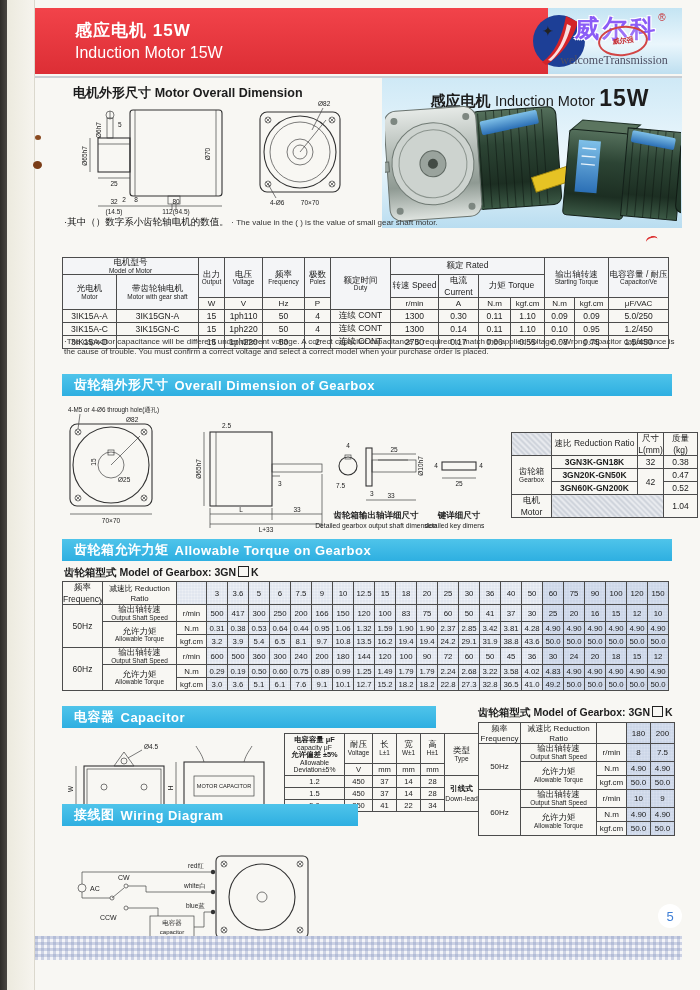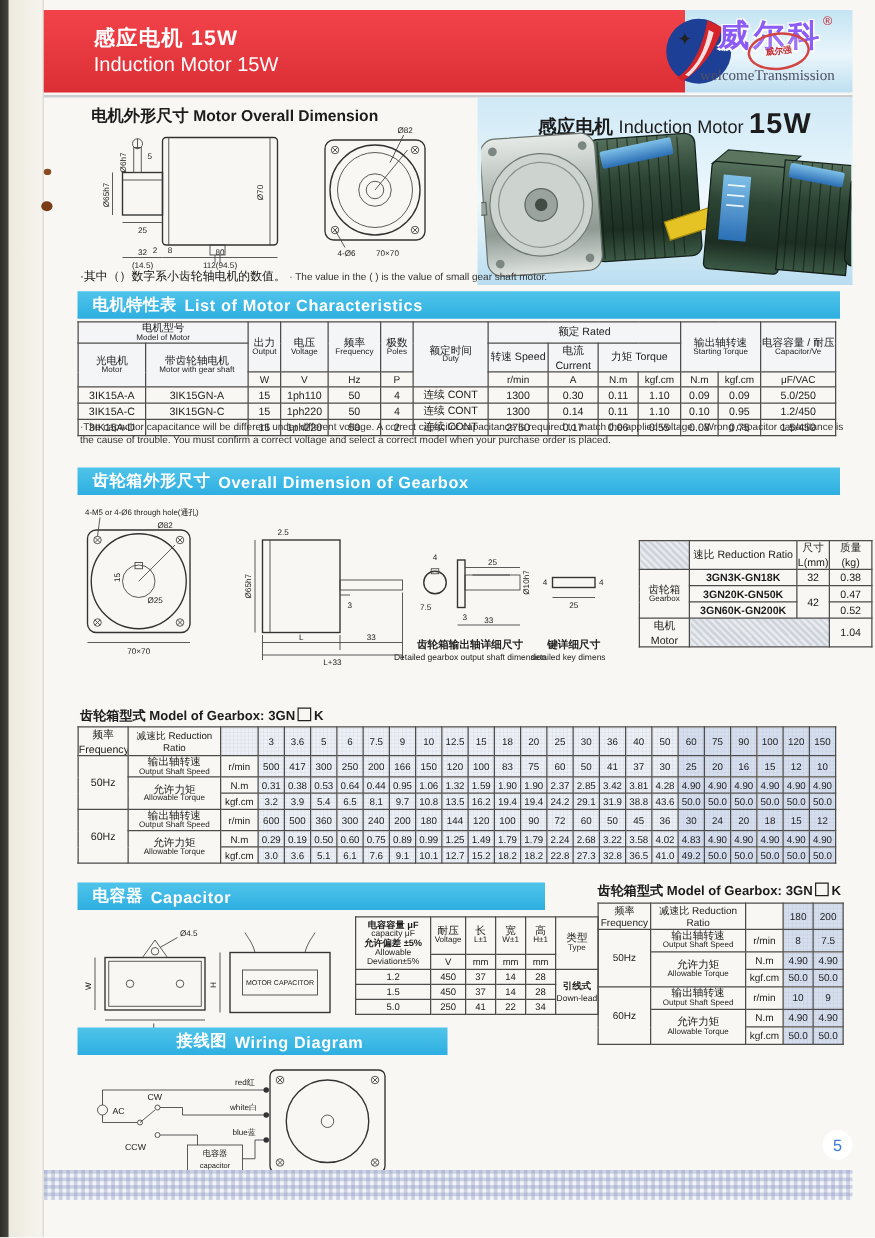--- a/index.html
+++ b/index.html
@@ -268,24 +268,20 @@
     <line x1="20" y1="88" x2="28" y2="102" class="dline"></line>
     <text x="22" y="109" font-size="6.5">4-Ø6</text>
     <text x="62" y="109" font-size="6.5" text-anchor="middle">70×70</text>
   </svg>
 
   <div class="abs note" style="left:64px;top:216px;width:600px;">
     <span>·其中（）数字系小齿轮轴电机的数值。</span>
     <span class="en">· The value in the ( ) is the value of small gear shaft motor.</span>
   </div>
 
-  <div class="abs bar" style="left:62px;top:233px;width:598px;height:22px;">
-    <span>电机特性表</span>
-    <span class="en">List of Motor Characteristics</span>
-  </div>
   <table class="abs tbl" id="char-table" style="left:62px;top:257px;width:606px;">
     <colgroup>
       <col style="width:54px">
         <col style="width:82px">
         <col style="width:26px">
         <col style="width:38px">
       <col style="width:42px">
         <col style="width:26px">
         <col style="width:60px">
         <col style="width:48px">
@@ -546,20 +542,24 @@
       <td>0.52</td>
     </tr>
     <tr>
       <th>电机 Motor</th>
       <td colspan="2" class="hatch"></td>
       <td>1.04</td>
     </tr>
   </tbody>
     </table>
 
+  <div class="abs bar" style="left:62px;top:539px;width:598px;height:22px;">
+    <span>齿轮箱允许力矩</span>
+    <span class="en">Allowable Torque on Gearbox</span>
+  </div>
   <div class="abs model-label" style="left:64px;top:566px;">
     <span>齿轮箱型式 Model of Gearbox: 3GN</span><span class="box"></span><span>K</span>
   </div>
   <table class="abs tbl" id="torque-table" style="left:62px;top:581px;width:606px;">
     <colgroup>
       <col style="width:40px">
         <col style="width:74px">
         <col style="width:30px">
       <col span="22" style="width:21px">
     </colgroup>
@@ -945,21 +945,21 @@
           <td class="num hi">4.90</td>
         </tr>
     <tr id="tqe-1-kgfcm">
       <td>kgf.cm</td>
     <td class="num hi">50.0</td>
           <td class="num hi">50.0</td>
         </tr>
   </tbody>
     </table>
 
-  <div class="abs bar" style="left:62px;top:822px;width:284px;height:22px;justify-content:center;">
+  <div class="abs bar" style="left:62px;top:804px;width:284px;height:22px;">
     <span>接线图</span>
     <span class="en">Wiring Diagram</span>
   </div>
   <svg class="abs" style="left:66px;top:850px;" width="300" height="100" viewBox="0 0 300 100">
     <circle cx="16" cy="38" r="4" class="dline"></circle>
     <text x="24" y="41" font-size="7">AC</text>
     <line x1="16" y1="34" x2="16" y2="22" class="dline"></line>
       <line x1="16" y1="22" x2="146" y2="22" class="dline"></line>
     <line x1="16" y1="42" x2="16" y2="48" class="dline"></line>
       <line x1="16" y1="48" x2="44" y2="48" class="dline"></line>

